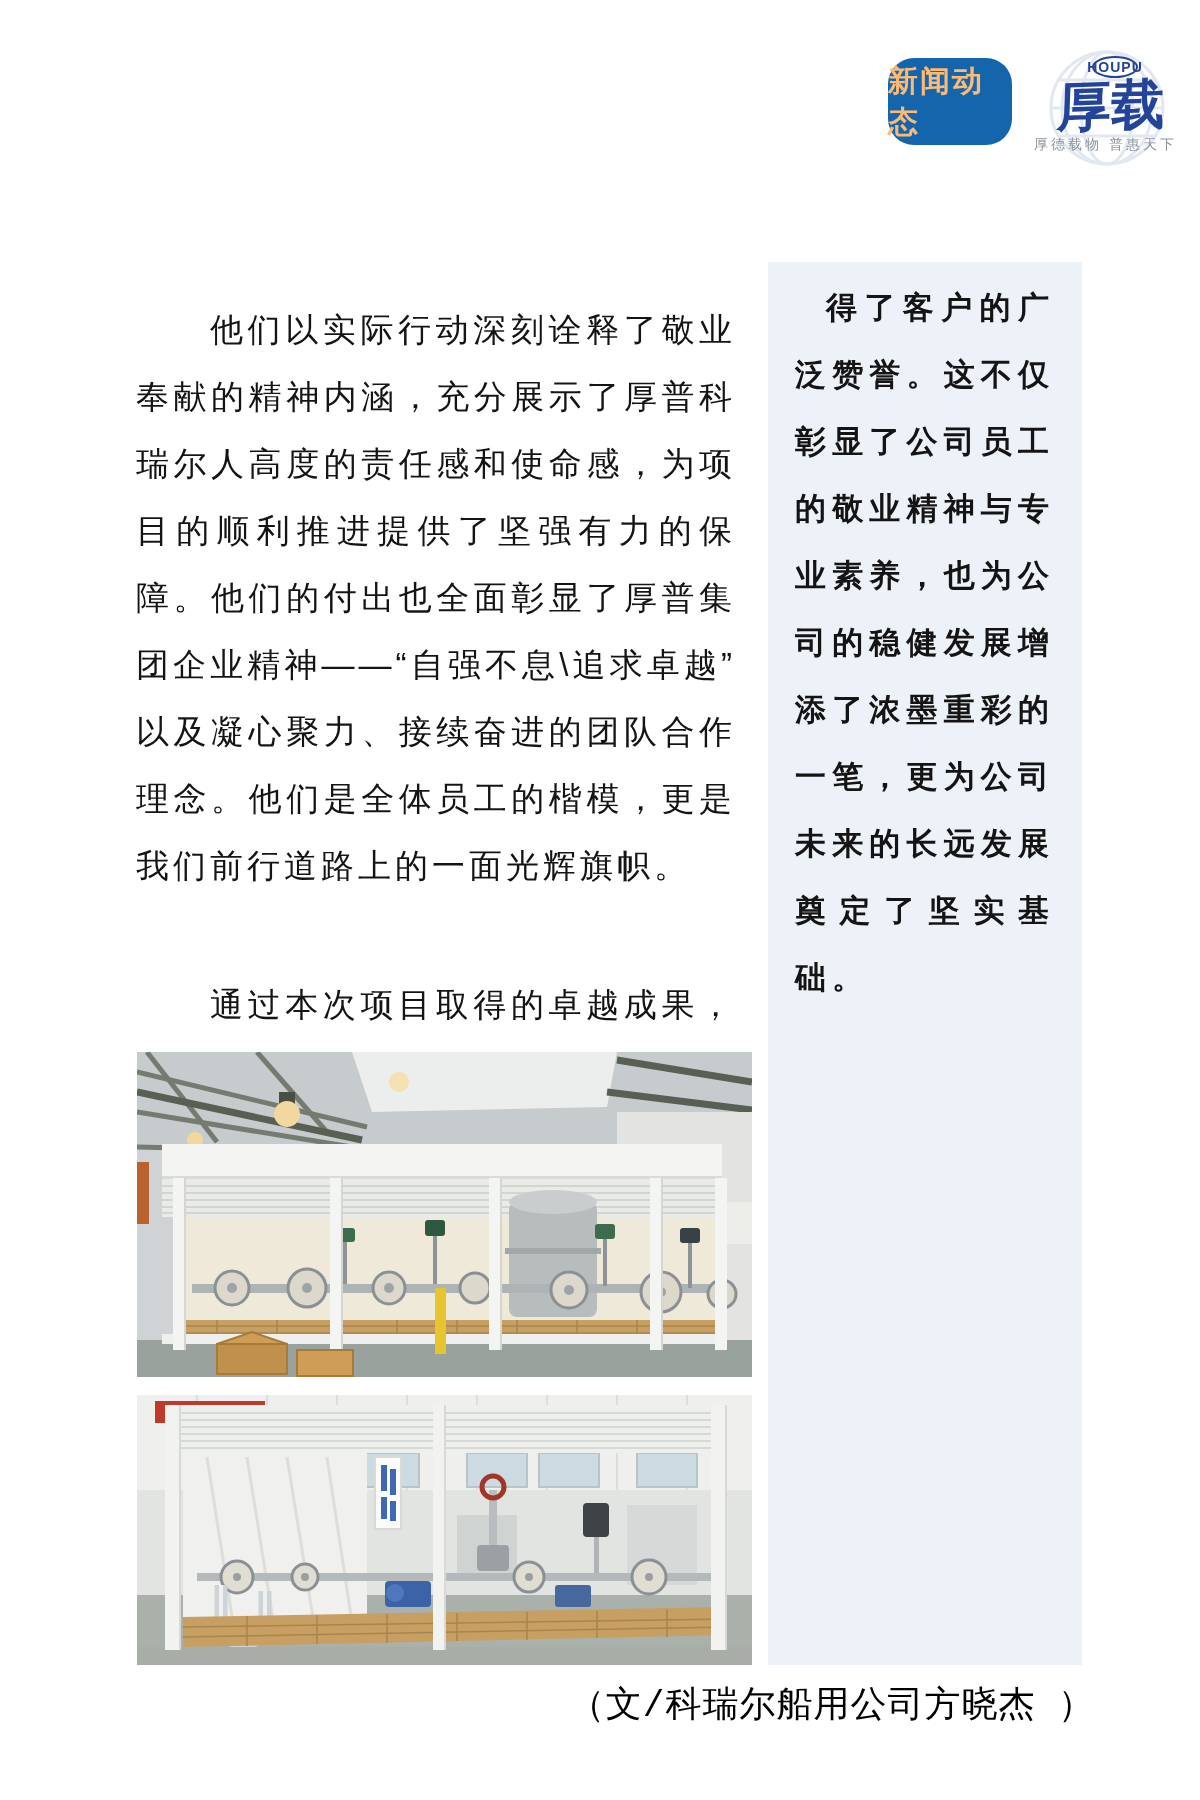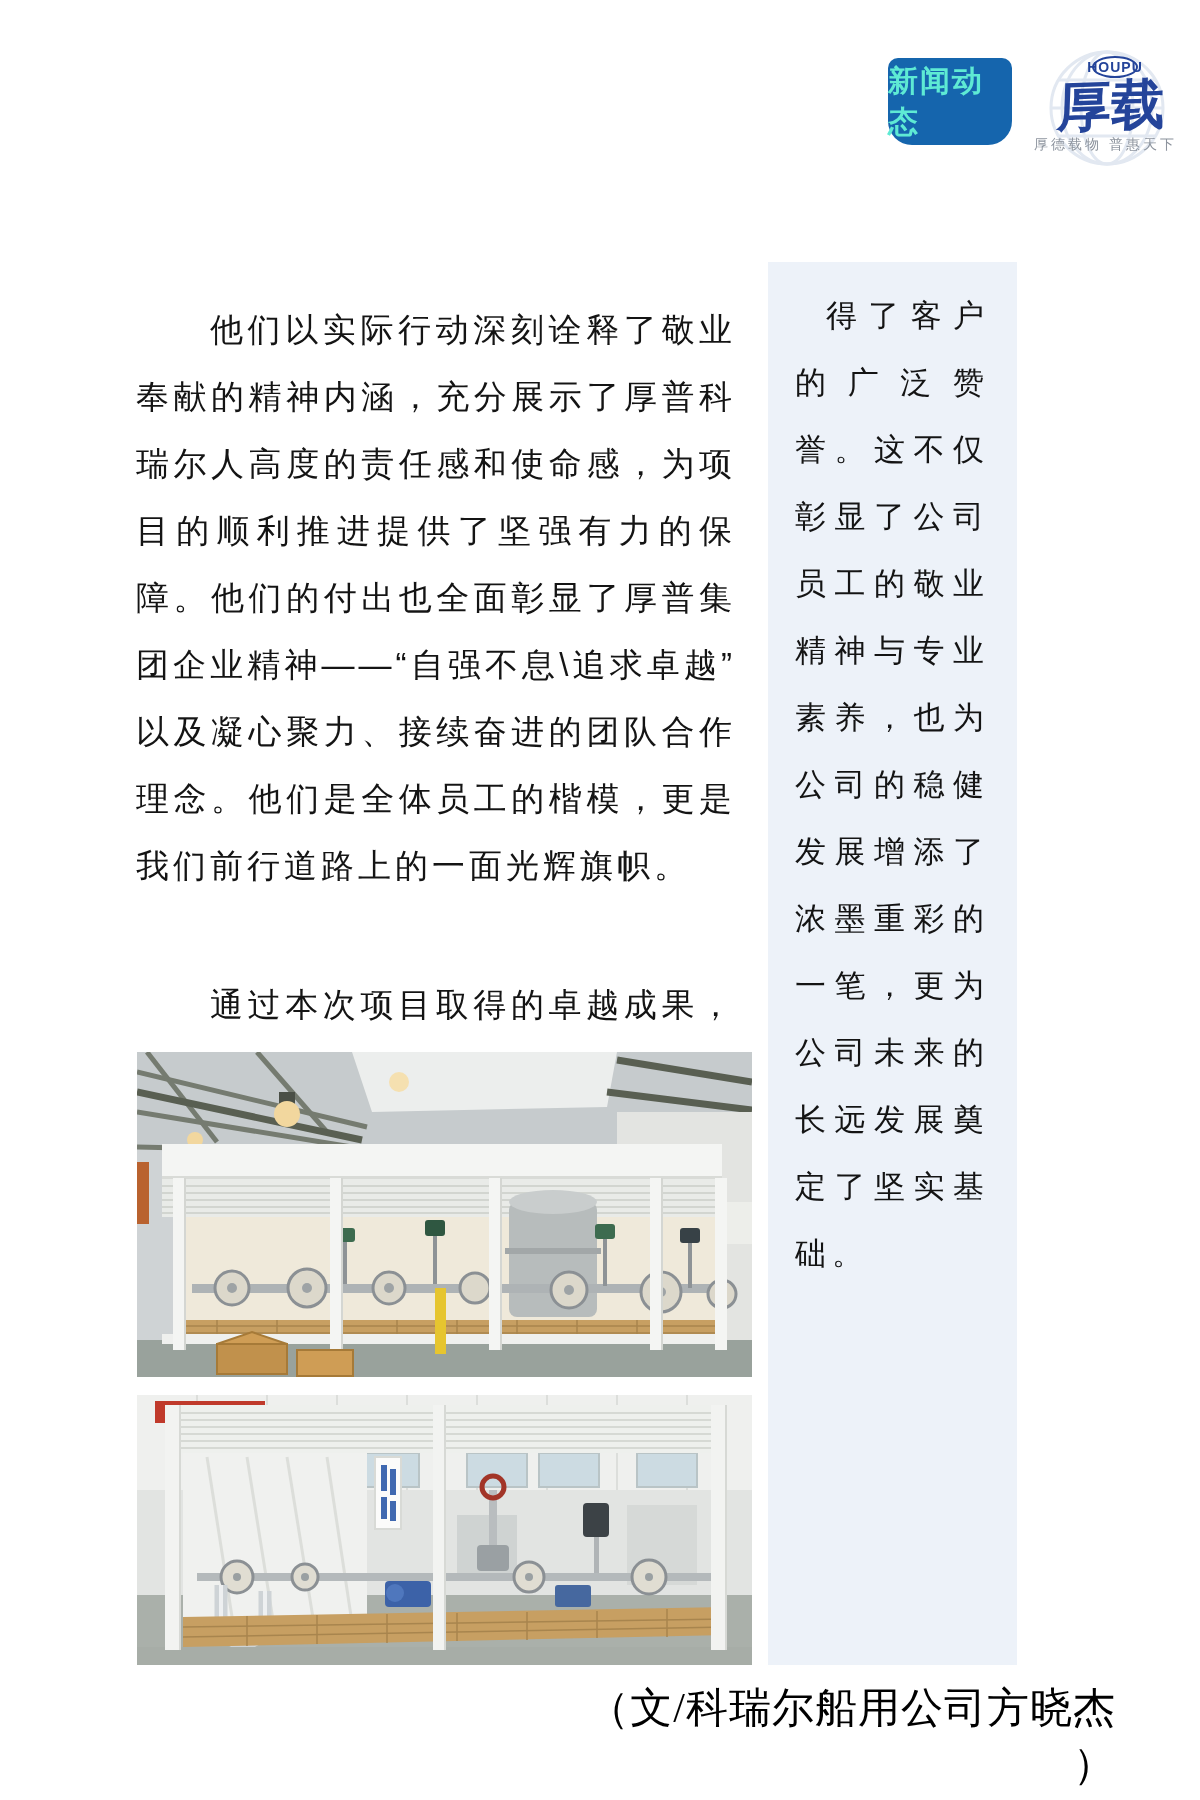--- a/index.html
+++ b/index.html
@@ -22,43 +22,43 @@
            font-size:14px;letter-spacing:3px;}
 
   
   .left-p1,.left-p2{position:absolute;left:120px;width:632px;font-size:33px;line-height:67px;
          letter-spacing:4px;text-align:justify;color:#141414;}
   .left-p1{top:280px;}
   .left-p1 p,.left-p2 p{margin:16px;text-indent:74px;}
   .left-p2{top:955px;}
   .left-p2 p{text-indent:74px;}
 
-  .right-panel{position:absolute;left:768px;top:262px;width:249px;height:1403px;
-               box-sizing:border-box;padding:20px 27px 0 27px;}
+  .right-panel{position:absolute;left:768px;top:262px;width:314px;height:1403px;
+               box-sizing:border-box;padding:12px 27px 0 27px;font-weight:bold;}
   .right-panel p{margin:0;font-size:31px;line-height:67px;letter-spacing:6px;
                  text-align:justify;color:#141414;}
   .right-panel p.rp1{text-indent:31px;}
   .right-panel p.rp2{margin-top:18px;text-indent:0;}
 
   
   figure{margin:0;padding:0;}
   .photo{position:absolute;left:137px;overflow:hidden;background:#cfd3d5;}
   .photo1{top:1052px;width:615px;height:325px;}
   .photo2{top:1395px;width:615px;height:270px;}
   .photo svg{display:block;width:100%;height:100%;}
 
-  .credit{position:absolute;left:576px;top:1680px;width:540px;text-align:right;
-          font-family:Liberation Serif, serif;font-size:42px;letter-spacing:1px;color:#000;}
+  .credit{position:absolute;left:555px;top:1680px;width:540px;text-align:right;
+          font-family:Liberation Mono, monospace;font-size:36px;letter-spacing:1px;color:#000;}
 </style>
 </head>
 <body>
 
 <div class="page">
 
-  <div class="badge" style="background: rgb(21, 101, 173); color: #5eead4;">新闻动态</div>
+  <div class="badge" style="background: rgb(21, 101, 173); color: #fdba74; border-radius: 26px;">新闻动态</div>
 
   <div class="logo">
     <svg class="globe" width="135" height="125" viewBox="0 0 135 125">
       <g fill="none" stroke="#e2e8f1" stroke-width="3">
         <circle cx="67" cy="62" r="56"></circle>
         <ellipse cx="67" cy="62" rx="26" ry="56"></ellipse>
         <ellipse cx="67" cy="62" rx="45" ry="56"></ellipse>
         <line x1="11" y1="62" x2="123" y2="62"></line>
         <line x1="18" y1="34" x2="116" y2="34"></line>
         <line x1="18" y1="90" x2="116" y2="90"></line>

